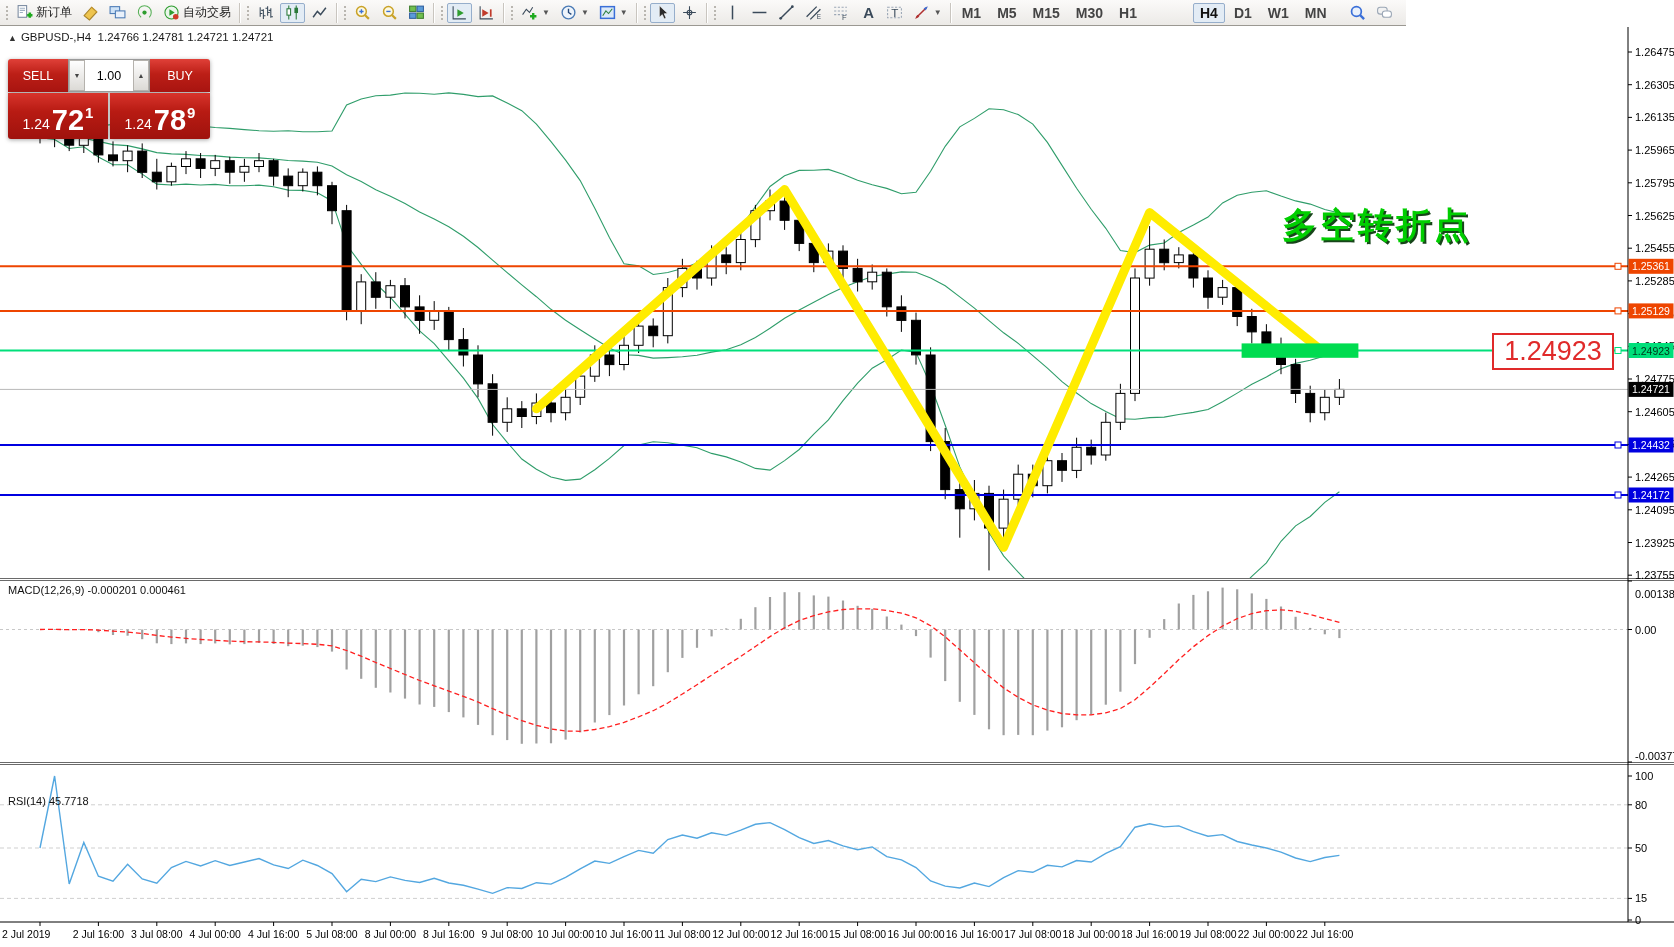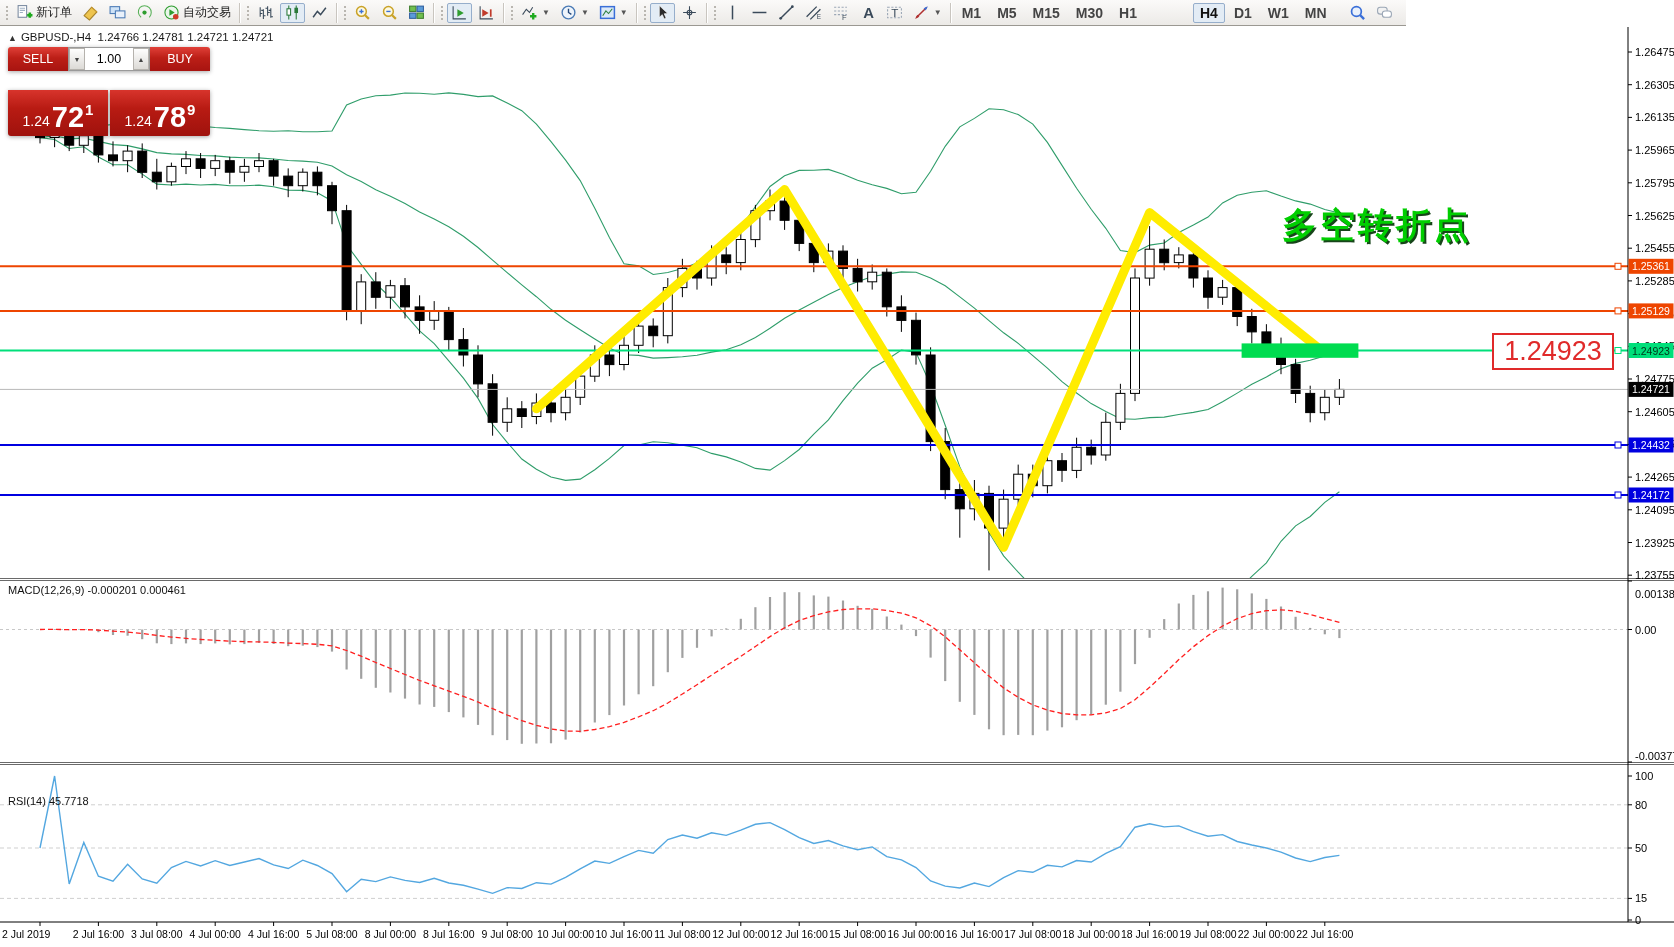--- a/index.html
+++ b/index.html
@@ -24,30 +24,30 @@
   .tf.pressed{border:1px solid #96aecb;background:#e3ecf5;color:#111;margin-left:48px;}
   .tb-right{margin-left:auto;display:flex;align-items:center;margin-right:6px;}
   
   #chart-wrap{position:absolute;left:0;top:27px;width:1674px;height:920px;}
   #plot{position:absolute;left:0;top:0;}
   #symbol-header{position:absolute;left:8px;top:4px;font-size:11.5px;color:#1a1a1a;z-index:10;}
   #symbol-header .tri{font-size:9px;color:#333;margin-right:4px;}
   
   #trade-panel{position:absolute;left:8px;top:20px;width:202px;z-index:12;
     filter:drop-shadow(0 1px 2px rgba(0,0,0,.35));}
-  #tp-top{display:flex;height:24px;}
+  #tp-top{display:flex;height:33px;margin-top:12px;}
   .tp-btn{width:60px;background:linear-gradient(#e04038,#bc1f17 45%,#a81410);color:#fff;
     font-size:12.5px;display:flex;align-items:center;justify-content:center;}
   .tp-btn.sell{border-radius:3px 0 0 0;}
   .tp-btn.buy{border-radius:0 3px 0 0;}
   #tp-vol{flex:1;display:flex;background:#fff;border:1px solid #9a9a9a;box-sizing:border-box;}
   .spin{width:16px;display:flex;align-items:center;justify-content:center;font-size:7px;color:#444;
     background:linear-gradient(#fefefe,#dcdad6);border:1px solid #b5b2ad;box-sizing:border-box;}
   #tp-vol input{flex:1;width:40px;border:0;outline:0;text-align:center;font-size:12.5px;font-family:inherit;}
-  #tp-prices{display:flex;gap:2px;margin-top:19px;height:46px;}
+  #tp-prices{display:flex;gap:2px;margin-top:1px;height:46px;}
   .tp-price{flex:1;background:linear-gradient(#d8342c,#b81b13 40%,#9f120d);color:#fff;
     display:flex;align-items:flex-end;justify-content:center;padding-bottom:4px;position:relative;}
   .tp-price .small{font-size:14px;margin-right:2px;margin-bottom:3px;}
   .tp-price .big{font-size:29px;font-weight:bold;line-height:30px;}
   .tp-price .sup{font-size:15px;font-weight:bold;position:relative;top:-14px;margin-left:1px;}
   .tp-price.sell{border-radius:0 0 0 3px;}
   .tp-price.buy{border-radius:0 0 3px 0;}
   
   #annotation-green{position:absolute;left:1282px;top:175px;z-index:9;
     font-size:35px;font-weight:bold;color:#00ce00;letter-spacing:3px;

